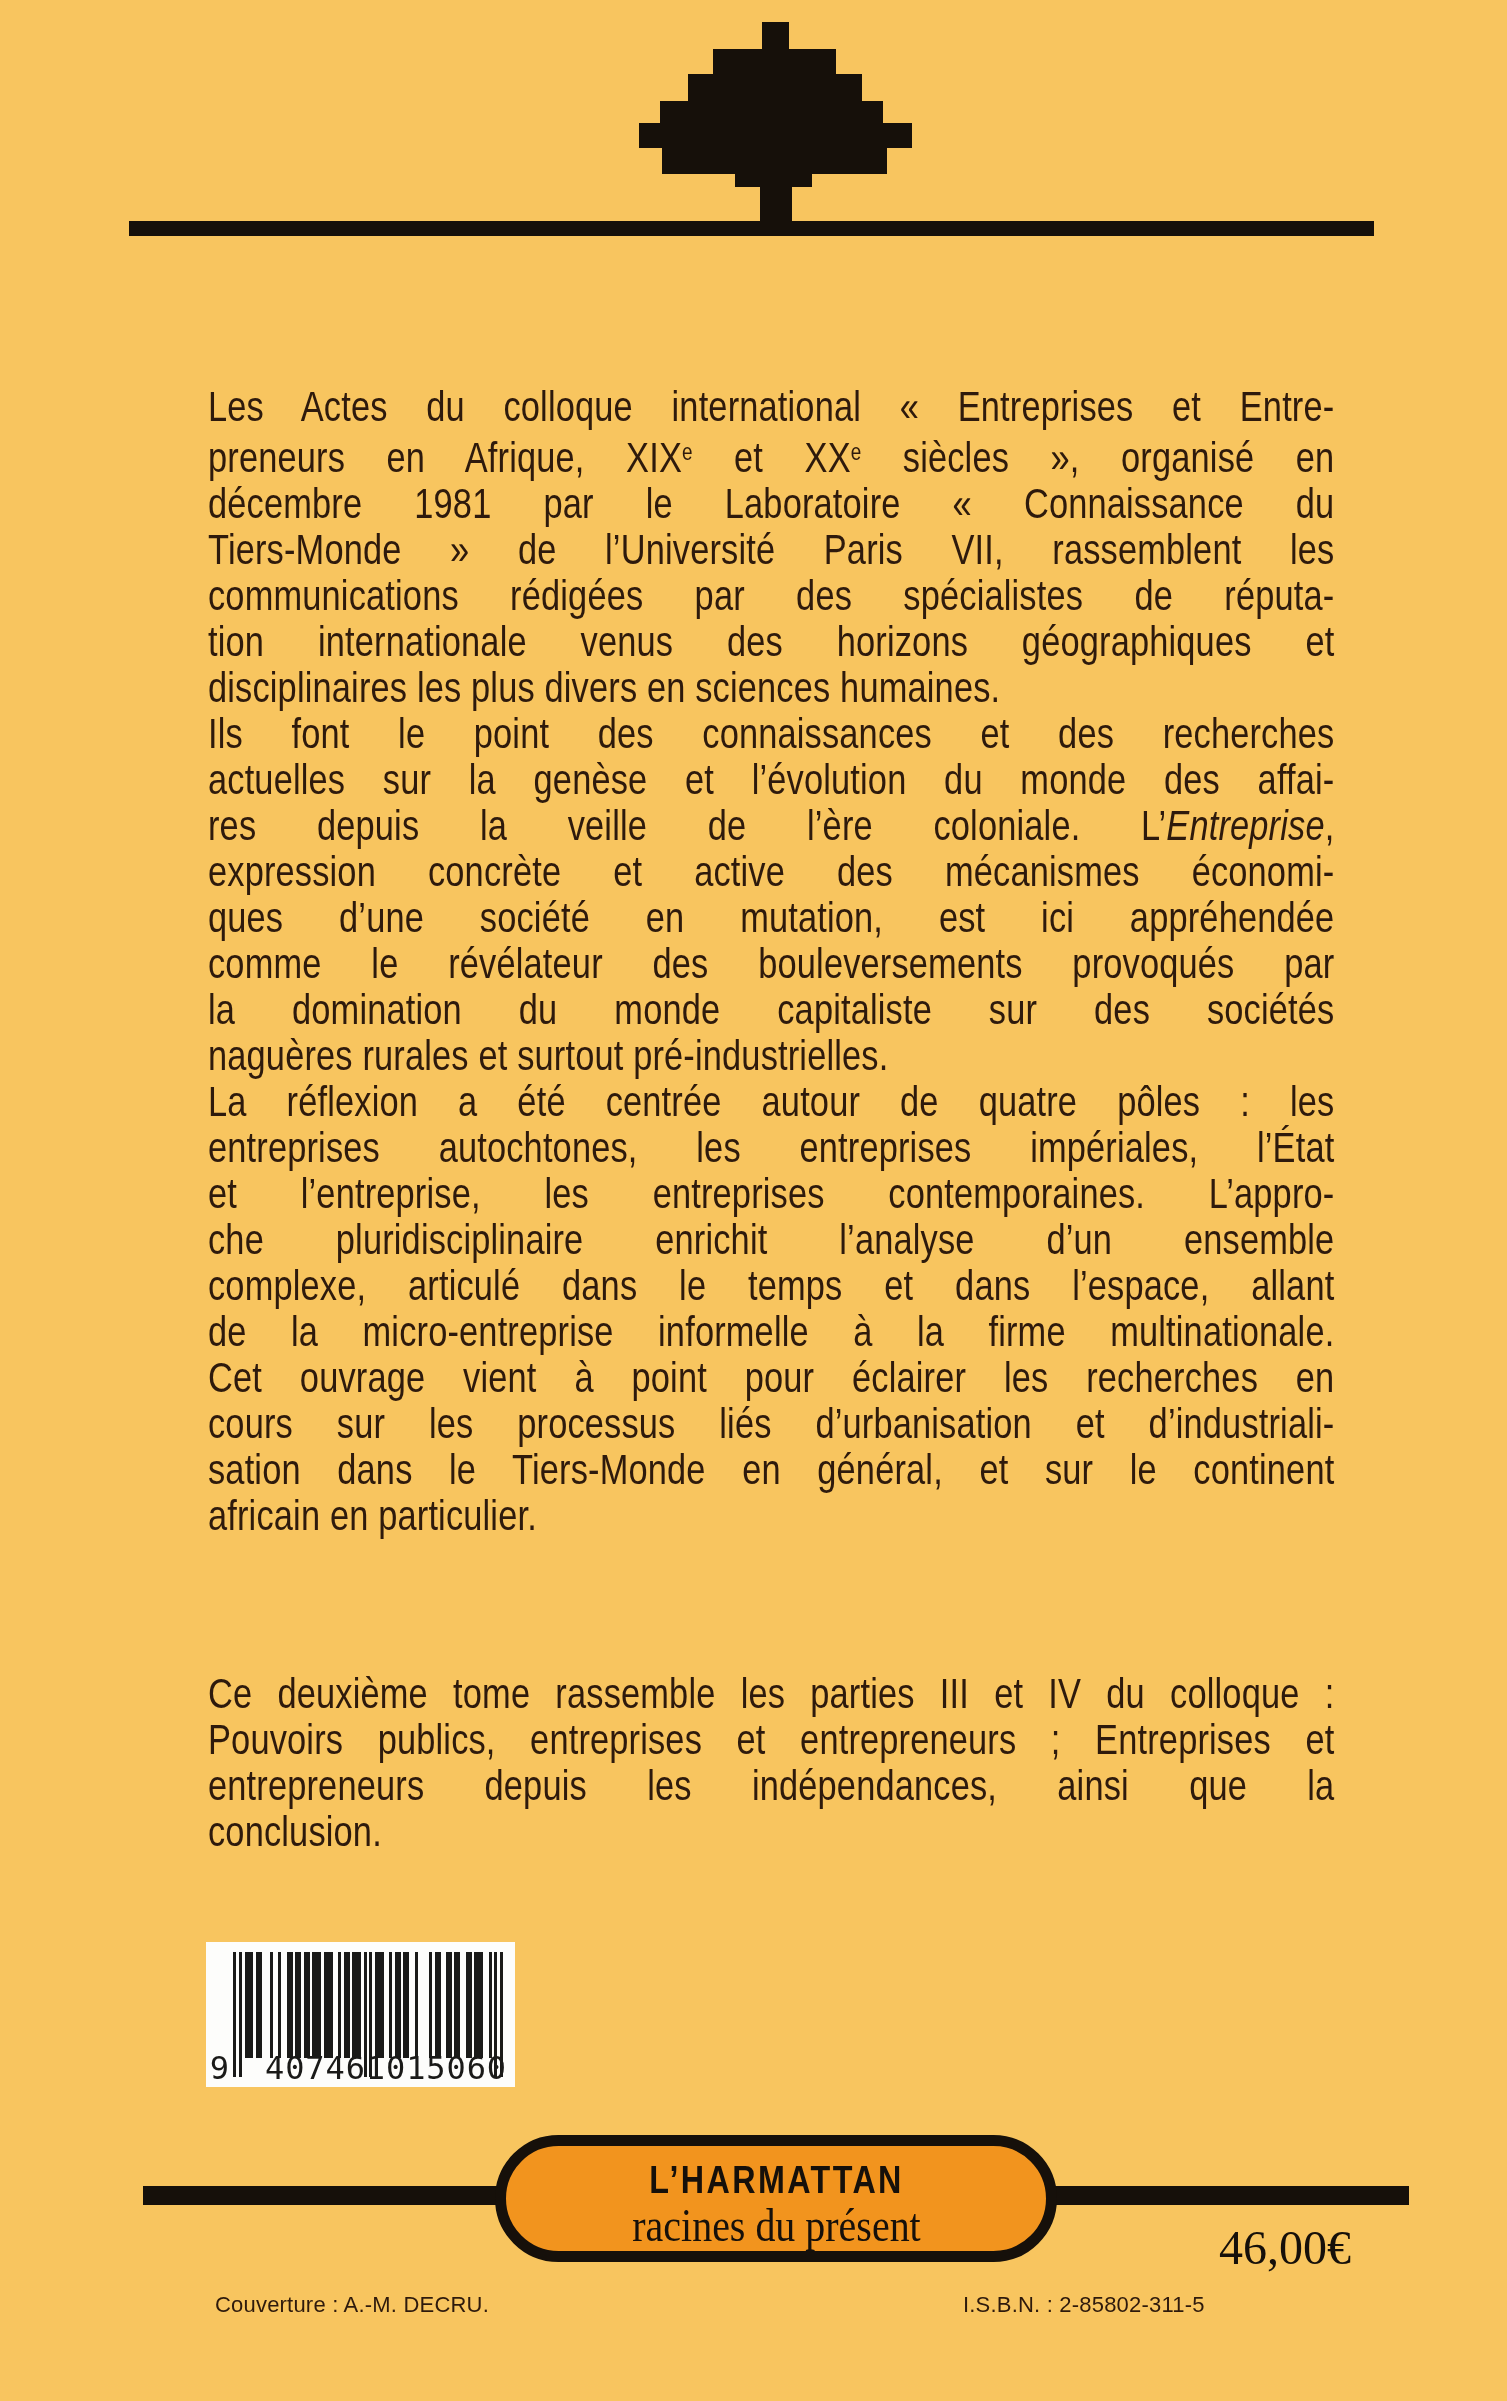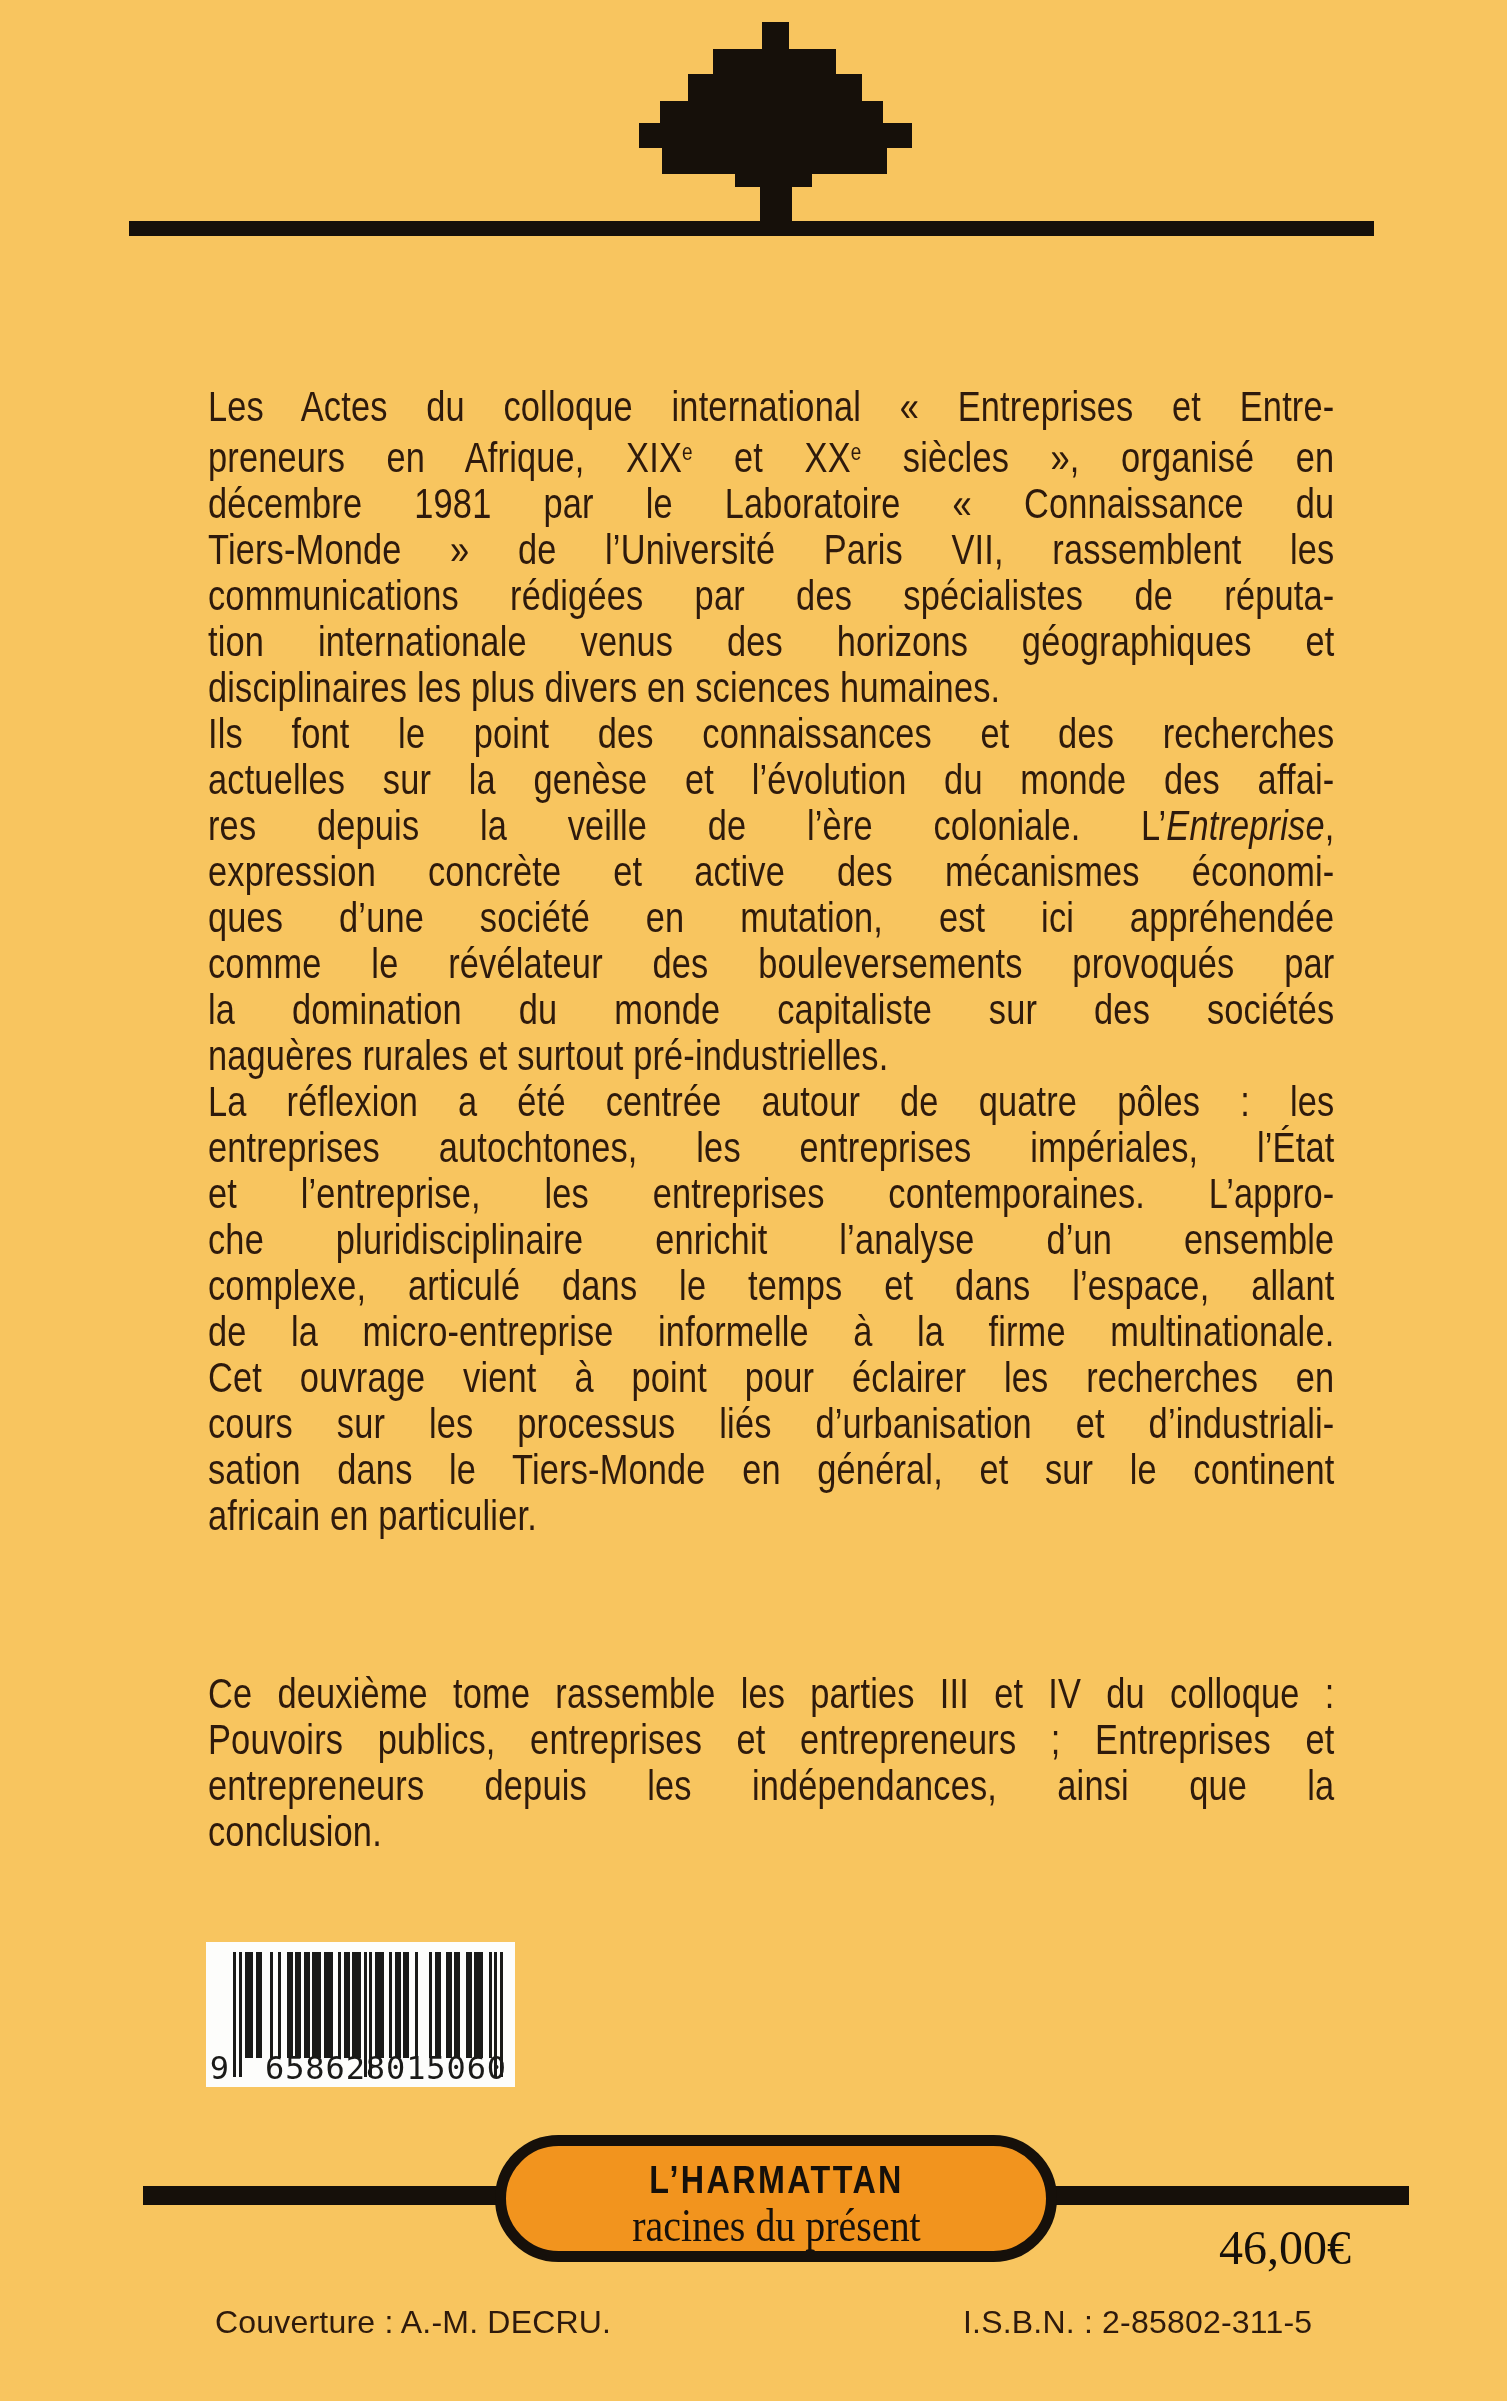--- a/index.html
+++ b/index.html
@@ -72,23 +72,22 @@
   .pill .collection{
     font-family:"Liberation Serif",serif;
     font-size:47px;line-height:51px;letter-spacing:0px;
   }
   
   .price{
     position:absolute;left:1219px;top:2220px;
     font-family:"Liberation Serif",serif;font-size:48px;color:var(--black);
   }
   .credit{
-    position:absolute;top:2292px;font-size:32px;letter-spacing:0.2px;
+    position:absolute;top:2292px;font-size:22px;letter-spacing:0.2px;
     color:var(--ink);
-    margin-top:12px;
   }
   .credit.cover-credit{left:215px;}
   .credit.isbn{left:963px;}
 </style>
 </head>
 <body>
 
 <div class="cover">
 
   <div class="tree">
@@ -170,21 +169,21 @@
         <i style="left: 213px; width: 5.7px; height: 106px;"></i>
         <i style="left: 221px; width: 5.7px; height: 106px;"></i>
         <i style="left: 233px; width: 5.7px; height: 106px;"></i>
         <i style="left: 241px; width: 8.5px; height: 106px;"></i>
         <i style="left: 256px; width: 2.8px; height: 106px;"></i>
         <i style="left: 261px; width: 2.8px; height: 125px;"></i>
         <i style="left: 267px; width: 2.8px; height: 125px;"></i>
       </div>
     <div class="digits">
       <span class="lead">9</span>
-      <span class="g1">658628</span>
+      <span class="g1">407461</span>
       <span class="g2">015060</span>
     </div>
   </div>
 
   <div class="pill">
     <div class="inner">
       <div class="name">L’HARMATTAN</div>
       <div class="collection">racines du présent</div>
     </div>
   </div>

